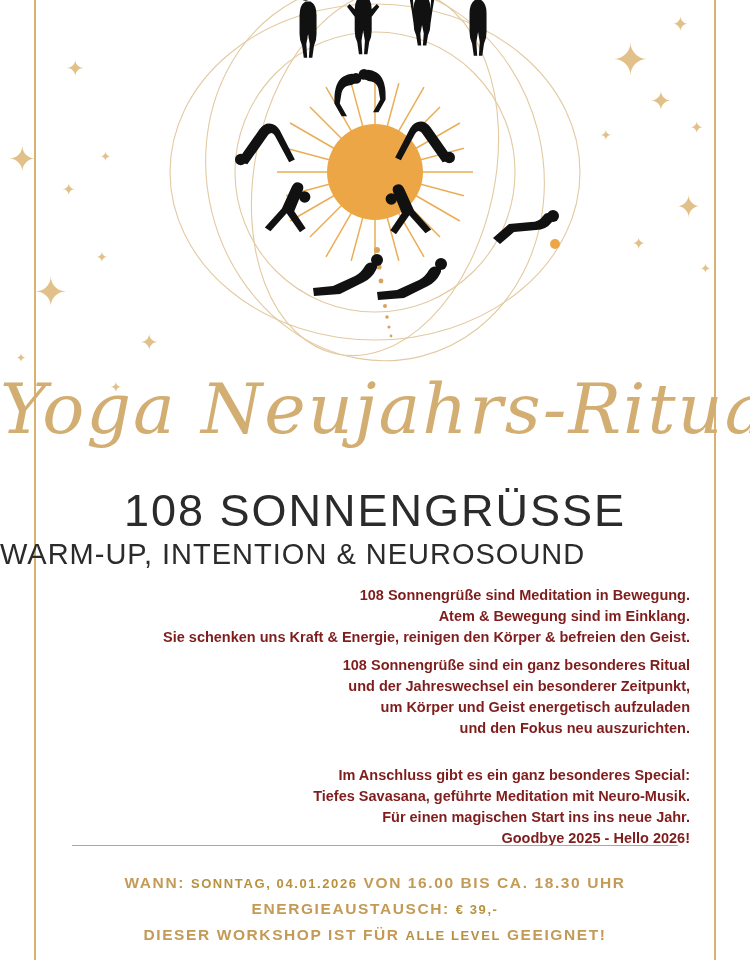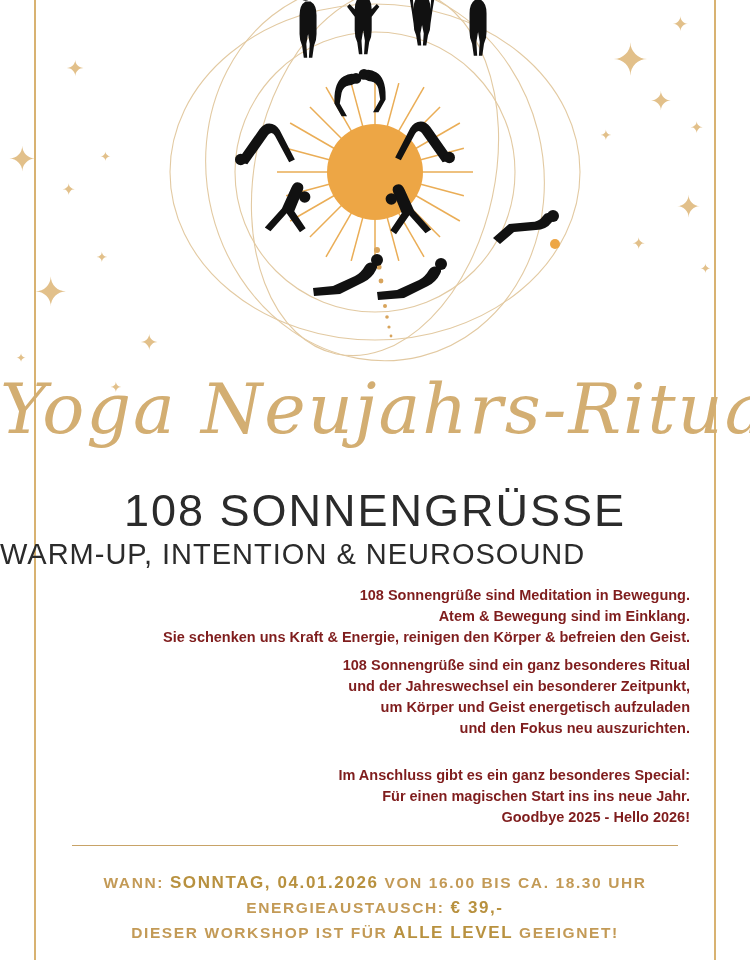--- a/index.html
+++ b/index.html
@@ -117,21 +117,21 @@
     right: 48px;
     top: 870px;
     text-align: center;
     color: #c39a56;
     font-weight: bold;
     letter-spacing: 1.6px;
     line-height: 25px;
   }
   .footer .line { white-space: nowrap; }
   .footer .lbl { font-size: 15.5px; }
-  .footer .val { font-size: 17px; color: #b8913f; }
+  .footer .val { font-size: 13px; color: #b8913f; }
   .footer .l1 { font-size: 15.5px; }
   .footer .l2 { font-size: 15.5px; }
   .footer .l3 { font-size: 15.5px; }
   .footer .l4 { font-size: 15.5px; }
 </style>
 </head>
 <body>
 
 <div class="frame-line left"></div>
 <div class="frame-line right"></div>
@@ -332,20 +332,21 @@
 
 <div class="body-block b2">
   <p>108 Sonnengrüße sind ein ganz besonderes Ritual</p>
   <p>und der Jahreswechsel ein besonderer Zeitpunkt,</p>
   <p>um Körper und Geist energetisch aufzuladen</p>
   <p>und den Fokus neu auszurichten.</p>
 </div>
 
 <div class="body-block b3">
   <p>Im Anschluss gibt es ein ganz besonderes Special:</p>
+  <p>Tiefes Savasana, geführte Meditation mit Neuro-Musik.</p>
   <p>Für einen magischen Start ins ins neue Jahr.</p>
   <p>Goodbye 2025 - Hello 2026!</p>
 </div>
 
 <div class="divider"></div>
 
 <div class="footer">
   <div class="line l1">
     <span class="lbl">WANN:</span>
     <span class="val">SONNTAG, 04.01.2026</span>

